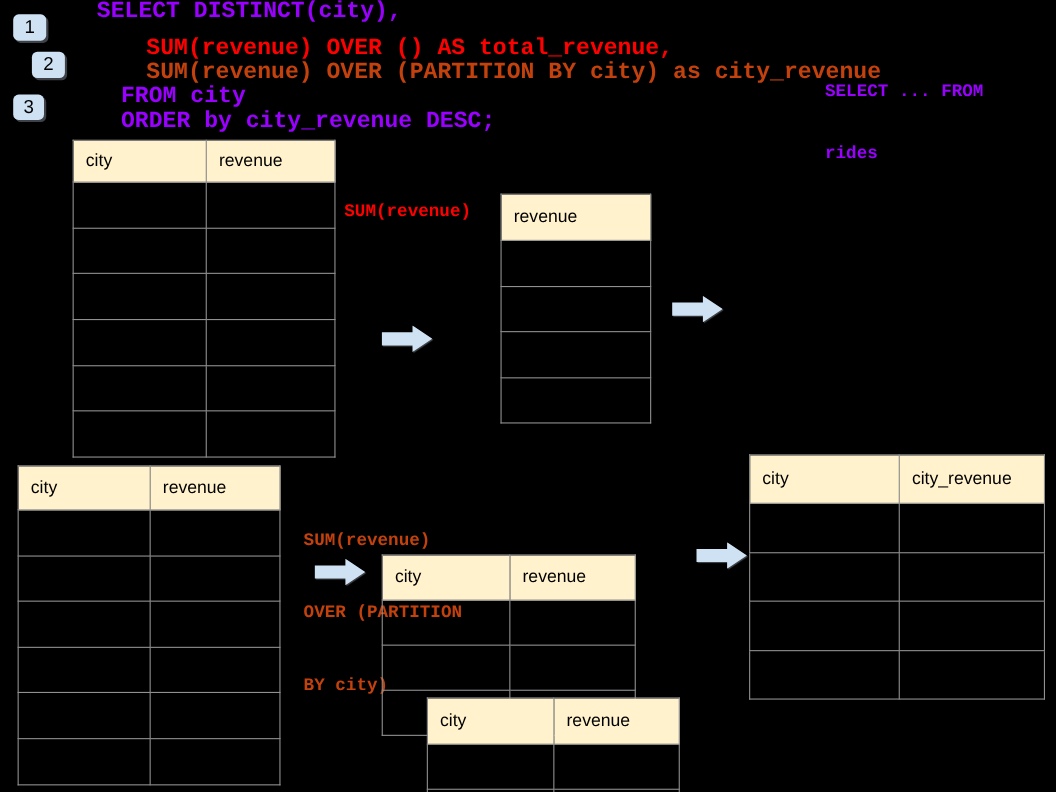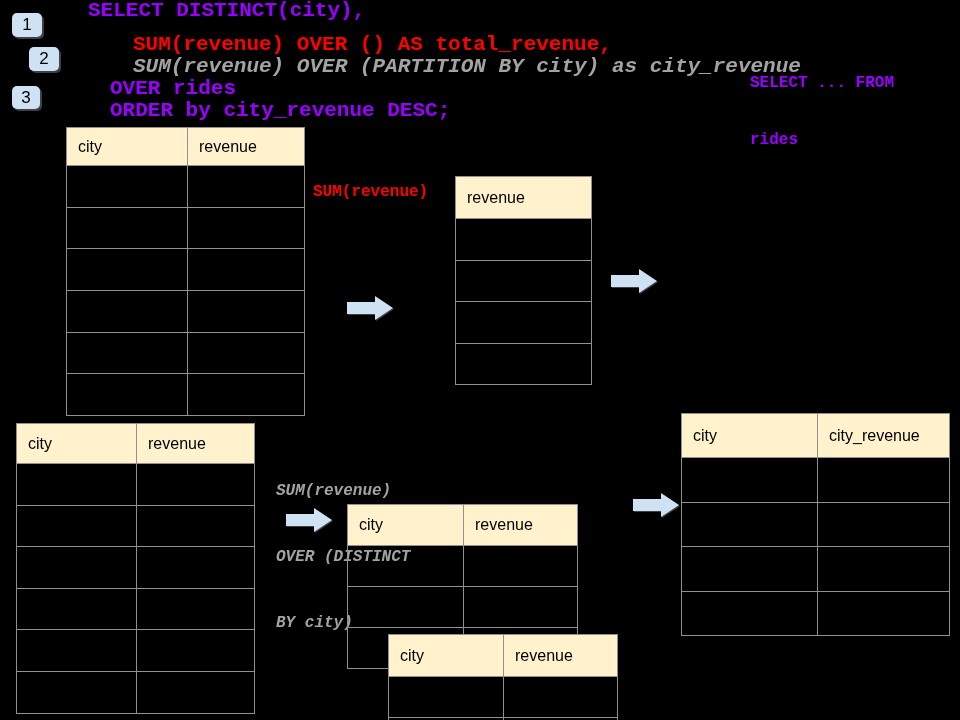--- a/index.html
+++ b/index.html
@@ -6,21 +6,21 @@
   html,body { width:960px; height:720px; background:#000; overflow:hidden;
               font-family:"Liberation Sans", sans-serif; }
   .stage { position:relative; width:960px; height:720px; background:#000; overflow:hidden; }
   .abs { position:absolute; }
   .mono { font-family:"Liberation Mono","DejaVu Sans Mono",monospace; font-weight:bold; white-space:pre; }
   .code-line { font-size:21px; line-height:22px; }
   .ann-line { font-size:16px; line-height:22px; }
   .note-line { font-size:16px; line-height:19px; }
   .c-purple { color:#9900ff; }
   .c-red    { color:#ff0000; }
-  .c-green  { color:#a3a3a3;font-style:italic; }
+  .c-green  { color:#c2410c; }
   .badge { position:absolute; background:#cfe2f3; border-radius:5px;
            box-shadow:2px 2px 0 #3e4248; color:#000; display:flex;
            align-items:center; justify-content:center; font-size:17px; }
   table.tbl { position:absolute; border-collapse:collapse; table-layout:fixed; }
   .tbl th, .tbl td { border:1px solid #909090; }
   .tbl th { background:#fff2cc; color:#000; font-weight:normal; text-align:left;
             font-size:16px; padding-left:11px; vertical-align:middle; }
   .tbl td { background:transparent; }
   .tbl.opaque { z-index:5; }
   .tbl.opaque td { background:#000; }
@@ -38,35 +38,35 @@
   <div class="badge" style="left:29px; top:47px; width:30px; height:24px;">
     <span>2</span>
   </div>
   <div class="badge" style="left:12px; top:86px; width:28px; height:23px;">
     <span>3</span>
   </div>
 
   <div class="abs mono code-line c-purple" style="left:88px;  top:0;">SELECT DISTINCT(city),</div>
   <div class="abs mono code-line c-red" style="left:133px; top:34px;">SUM(revenue) OVER () AS total_revenue,</div>
   <div class="abs mono code-line c-green" style="left:133px; top:56px;">SUM(revenue) OVER (PARTITION BY city) as city_revenue</div>
-  <div class="abs mono code-line c-purple" style="left:110px; top:78px;">OVER rides</div>
+  <div class="abs mono code-line c-purple" style="left:110px; top:78px;">FROM city</div>
   <div class="abs mono note-line c-purple" style="left:750px; top:36px;">
     <div>SELECT ... FROM</div>
     <div>rides</div>
   </div>
 
   <div class="abs mono code-line c-purple" style="left:110px; top:100px;">ORDER by city_revenue DESC;</div>
 
   <div class="abs mono ann-line c-red" style="left:313px; top:137px;">
     <div>SUM(revenue)</div>
   </div>
 
   <div class="abs mono ann-line c-green" style="left:276px; top:436px;">
     <div>SUM(revenue)</div>
-    <div>OVER (DISTINCT</div>
+    <div>OVER (PARTITION</div>
     <div>BY city)</div>
   </div>
 
   <table class="tbl" style="left:66px; top:127px; width:238px;">
     <thead>
       <tr style="height:38px;">
         <th style="width:121px;">city</th>
         <th style="width:117px;">revenue</th>
       </tr>
     </thead>

